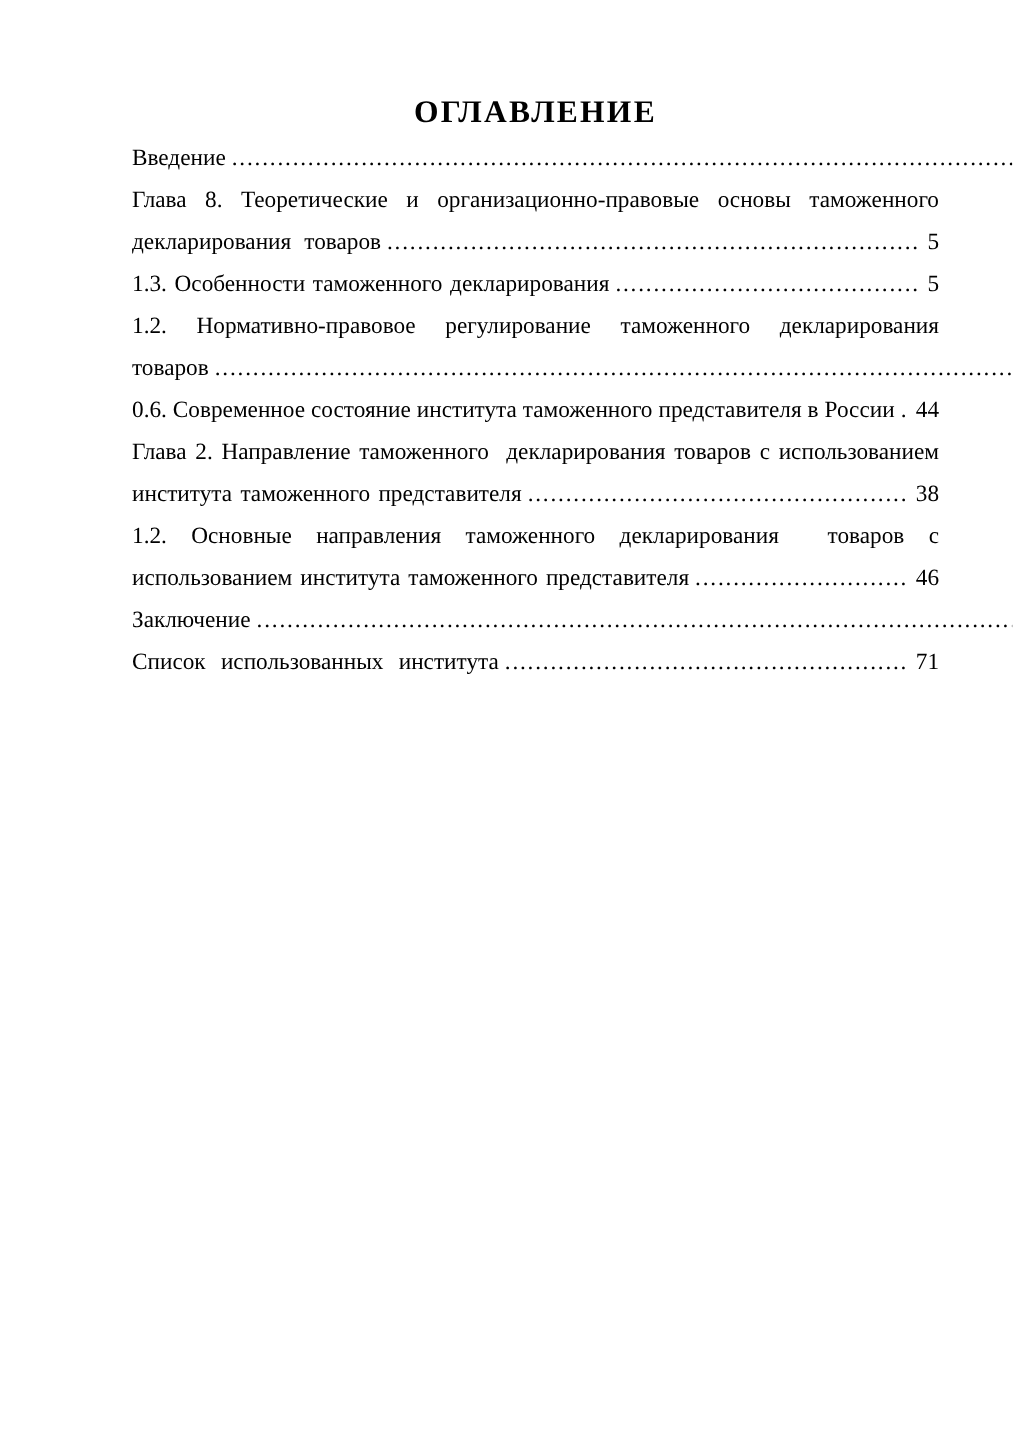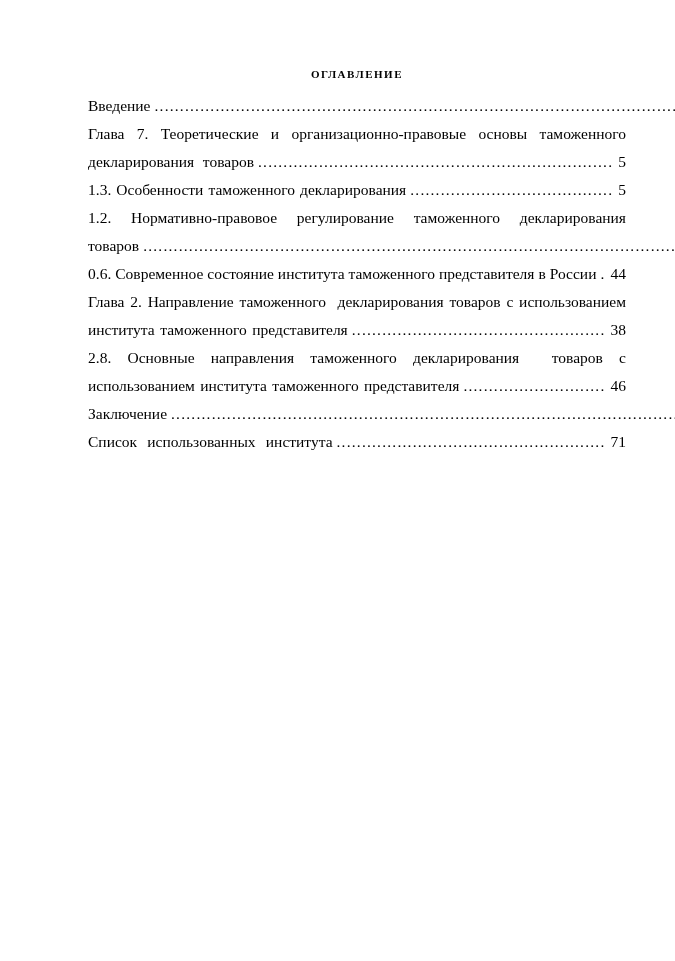--- a/index.html
+++ b/index.html
@@ -17,21 +17,21 @@
     box-sizing: border-box;
     width: 675px;
     height: 961px;
     padding: 63px 49px 0 88px;
     background: #ffffff;
     overflow: hidden;
   }
   .doc-title {
     margin: 0 0 7px 0;
     text-align: center;
-    font-size: 11px;
+    font-size: 21px;
     font-weight: bold;
     letter-spacing: 1.5px;
     line-height: 22px;
   }
   .toc {
     font-size: 15.5px;
     line-height: 28px;
   }
   .toc-entry {
     text-align: justify;
@@ -49,22 +49,22 @@
     padding-left: 5px;
   }
 </style>
 </head>
 <body>
 
 <div class="page">
   <h1 class="doc-title">ОГЛАВЛЕНИЕ</h1>
   <div class="toc">
       <div class="toc-entry"><span class="toc-text">Введение</span><span class="toc-dots">....................................................................................................................................................................................................................................................................................................................................................................................................................................................................................................................</span></div>
-      <div class="toc-entry"><span class="toc-text">Глава 7. Теоретические и организационно-правовые основы таможенного декларирования товаров</span><span class="toc-dots">......................................................................</span><span class="toc-page">5</span></div>
+      <div class="toc-entry"><span class="toc-text">Глава 8. Теоретические и организационно-правовые основы таможенного декларирования товаров</span><span class="toc-dots">......................................................................</span><span class="toc-page">5</span></div>
       <div class="toc-entry"><span class="toc-text">1.3. Особенности таможенного декларирования</span><span class="toc-dots">........................................</span><span class="toc-page">5</span></div>
       <div class="toc-entry"><span class="toc-text">1.2. Нормативно-правовое регулирование таможенного декларирования товаров</span><span class="toc-dots">....................................................................................................................................................................................................................................................................................................................................................................................................................................................................................................................</span></div>
       <div class="toc-entry"><span class="toc-text">0.6. Современное состояние института таможенного представителя в России</span><span class="toc-dots">.</span><span class="toc-page">44</span></div>
       <div class="toc-entry"><span class="toc-text">Глава 2. Направление таможенного  декларирования товаров с использованием института таможенного представителя</span><span class="toc-dots">..................................................</span><span class="toc-page">38</span></div>
-      <div class="toc-entry"><span class="toc-text">2.8. Основные направления таможенного декларирования  товаров с использованием института таможенного представителя</span><span class="toc-dots">............................</span><span class="toc-page">46</span></div>
+      <div class="toc-entry"><span class="toc-text">1.2. Основные направления таможенного декларирования  товаров с использованием института таможенного представителя</span><span class="toc-dots">............................</span><span class="toc-page">46</span></div>
       <div class="toc-entry"><span class="toc-text">Заключение</span><span class="toc-dots">....................................................................................................................................................................................................................................................................................................................................................................................................................................................................................................................</span></div>
       <div class="toc-entry"><span class="toc-text">Список использованных института</span><span class="toc-dots">.....................................................</span><span class="toc-page">71</span></div>
     </div>
 </div>
 
 </body></html>

